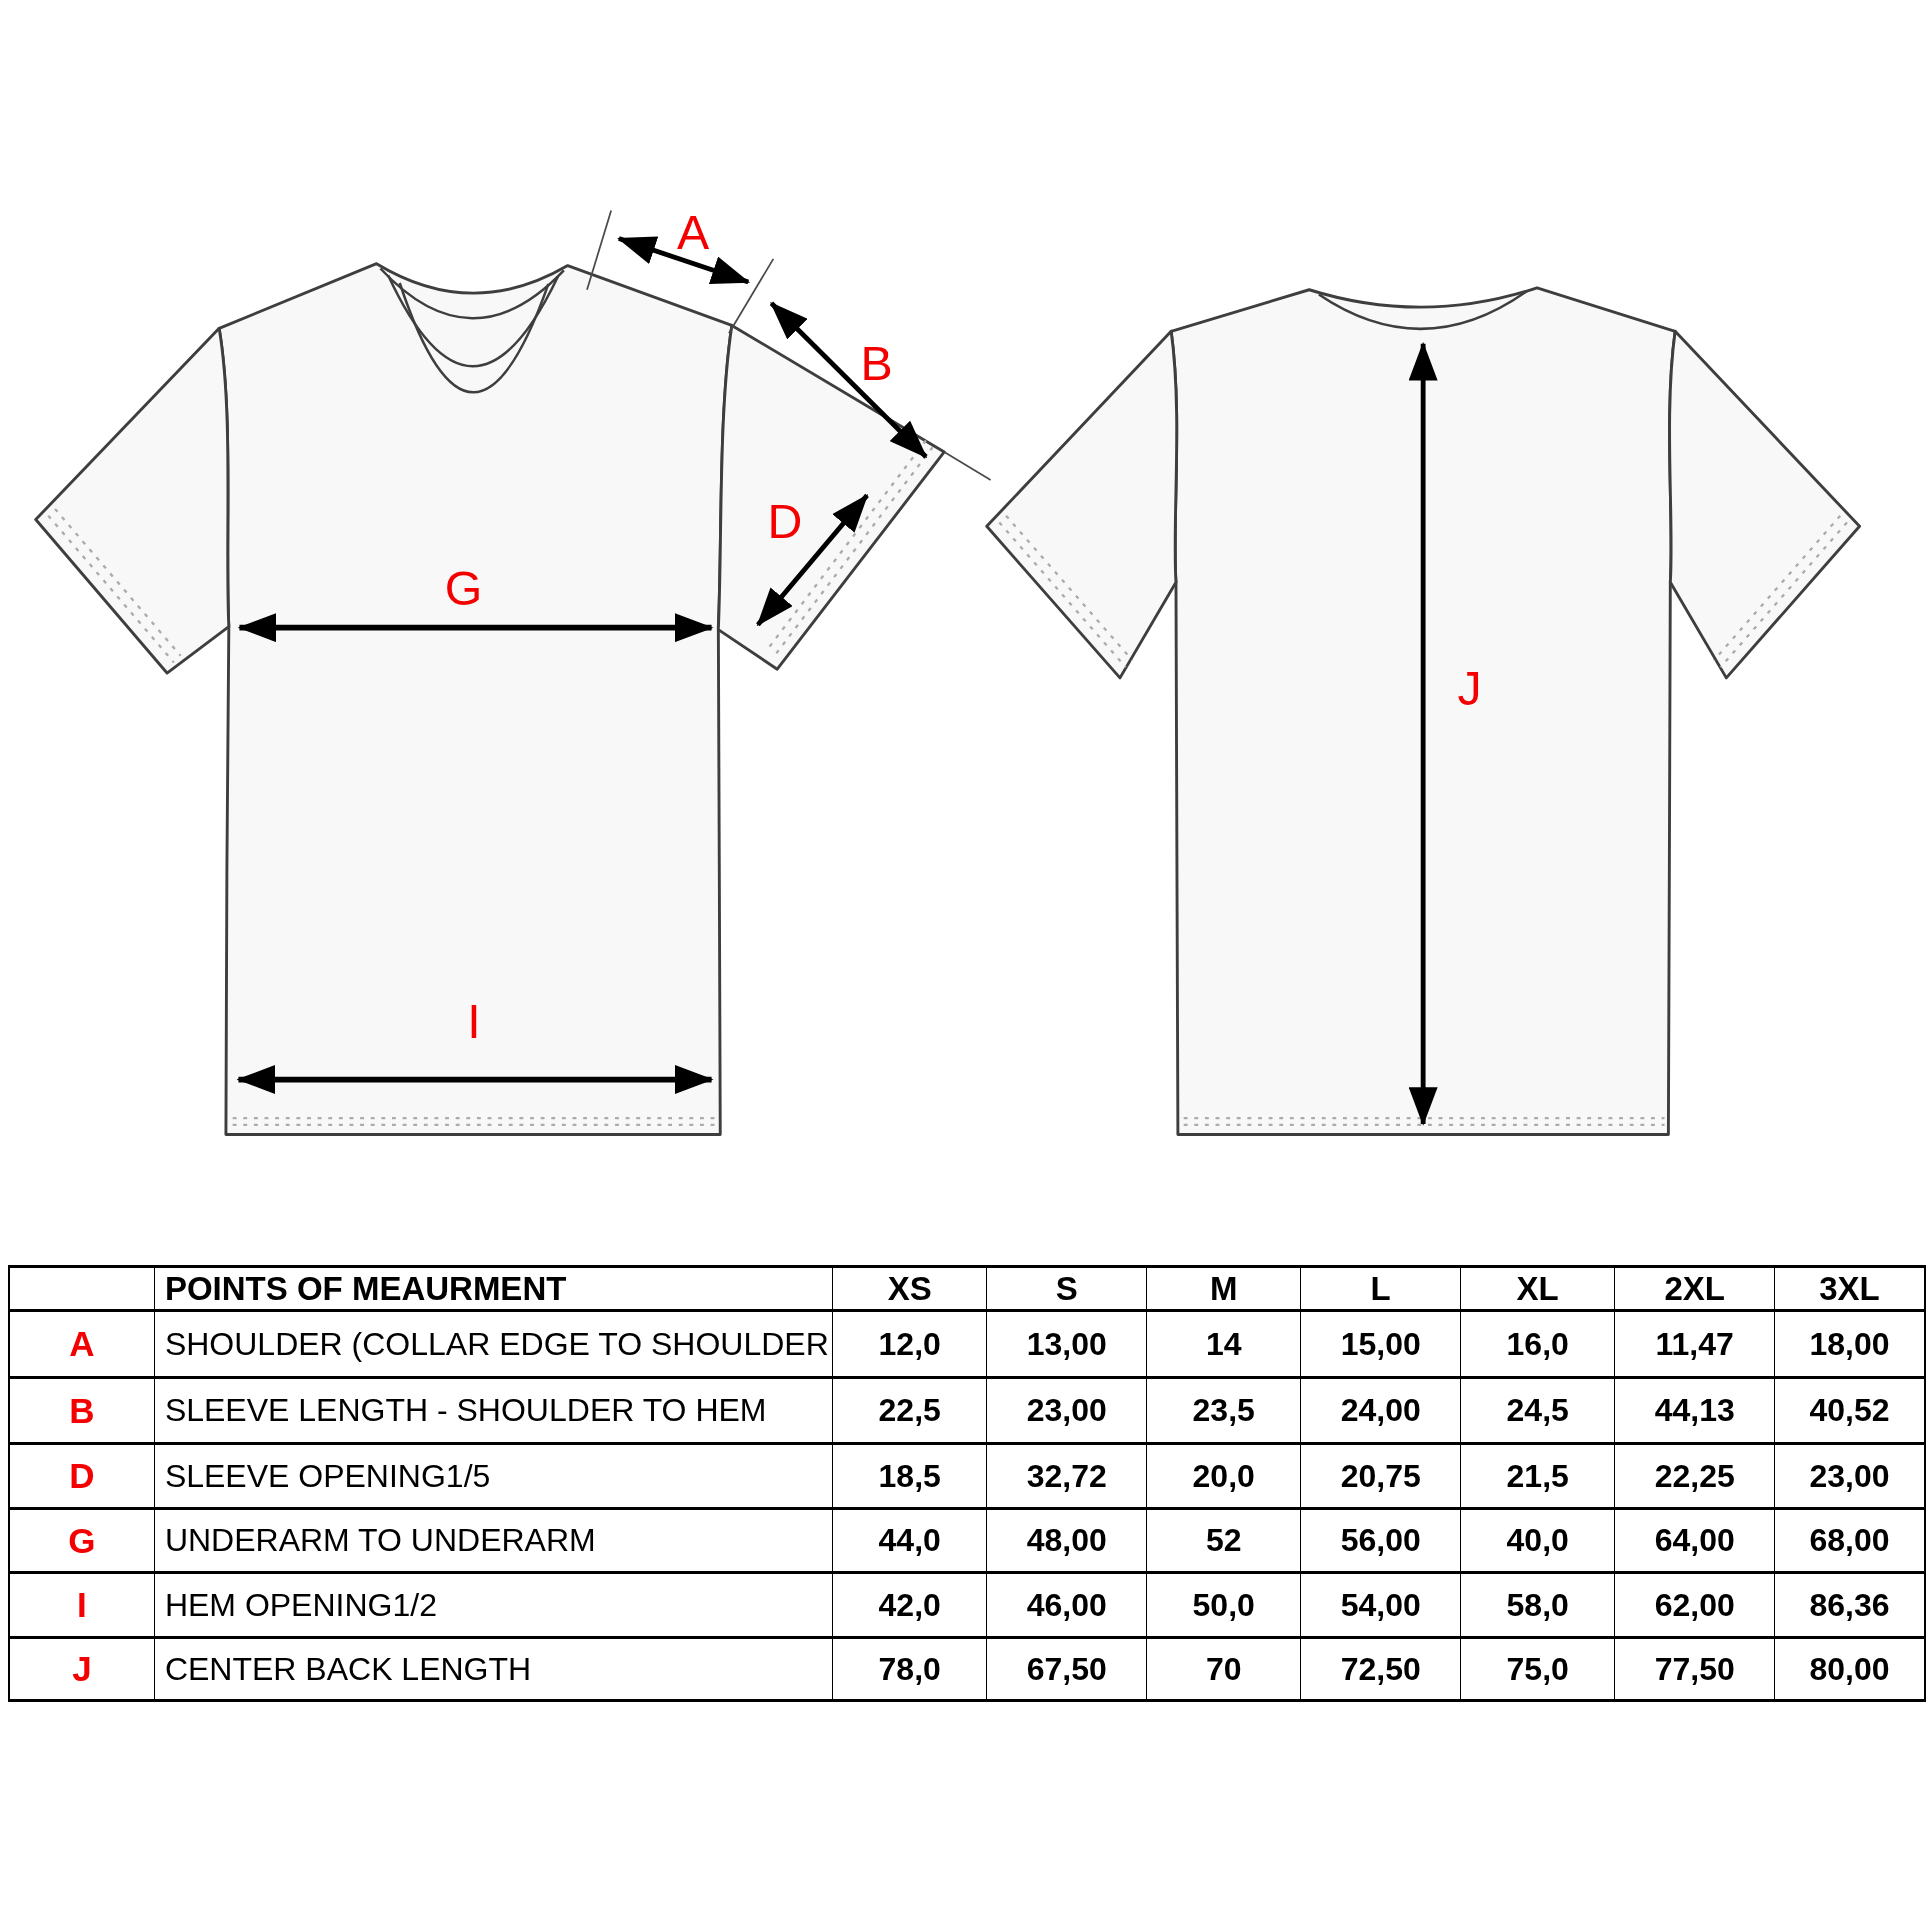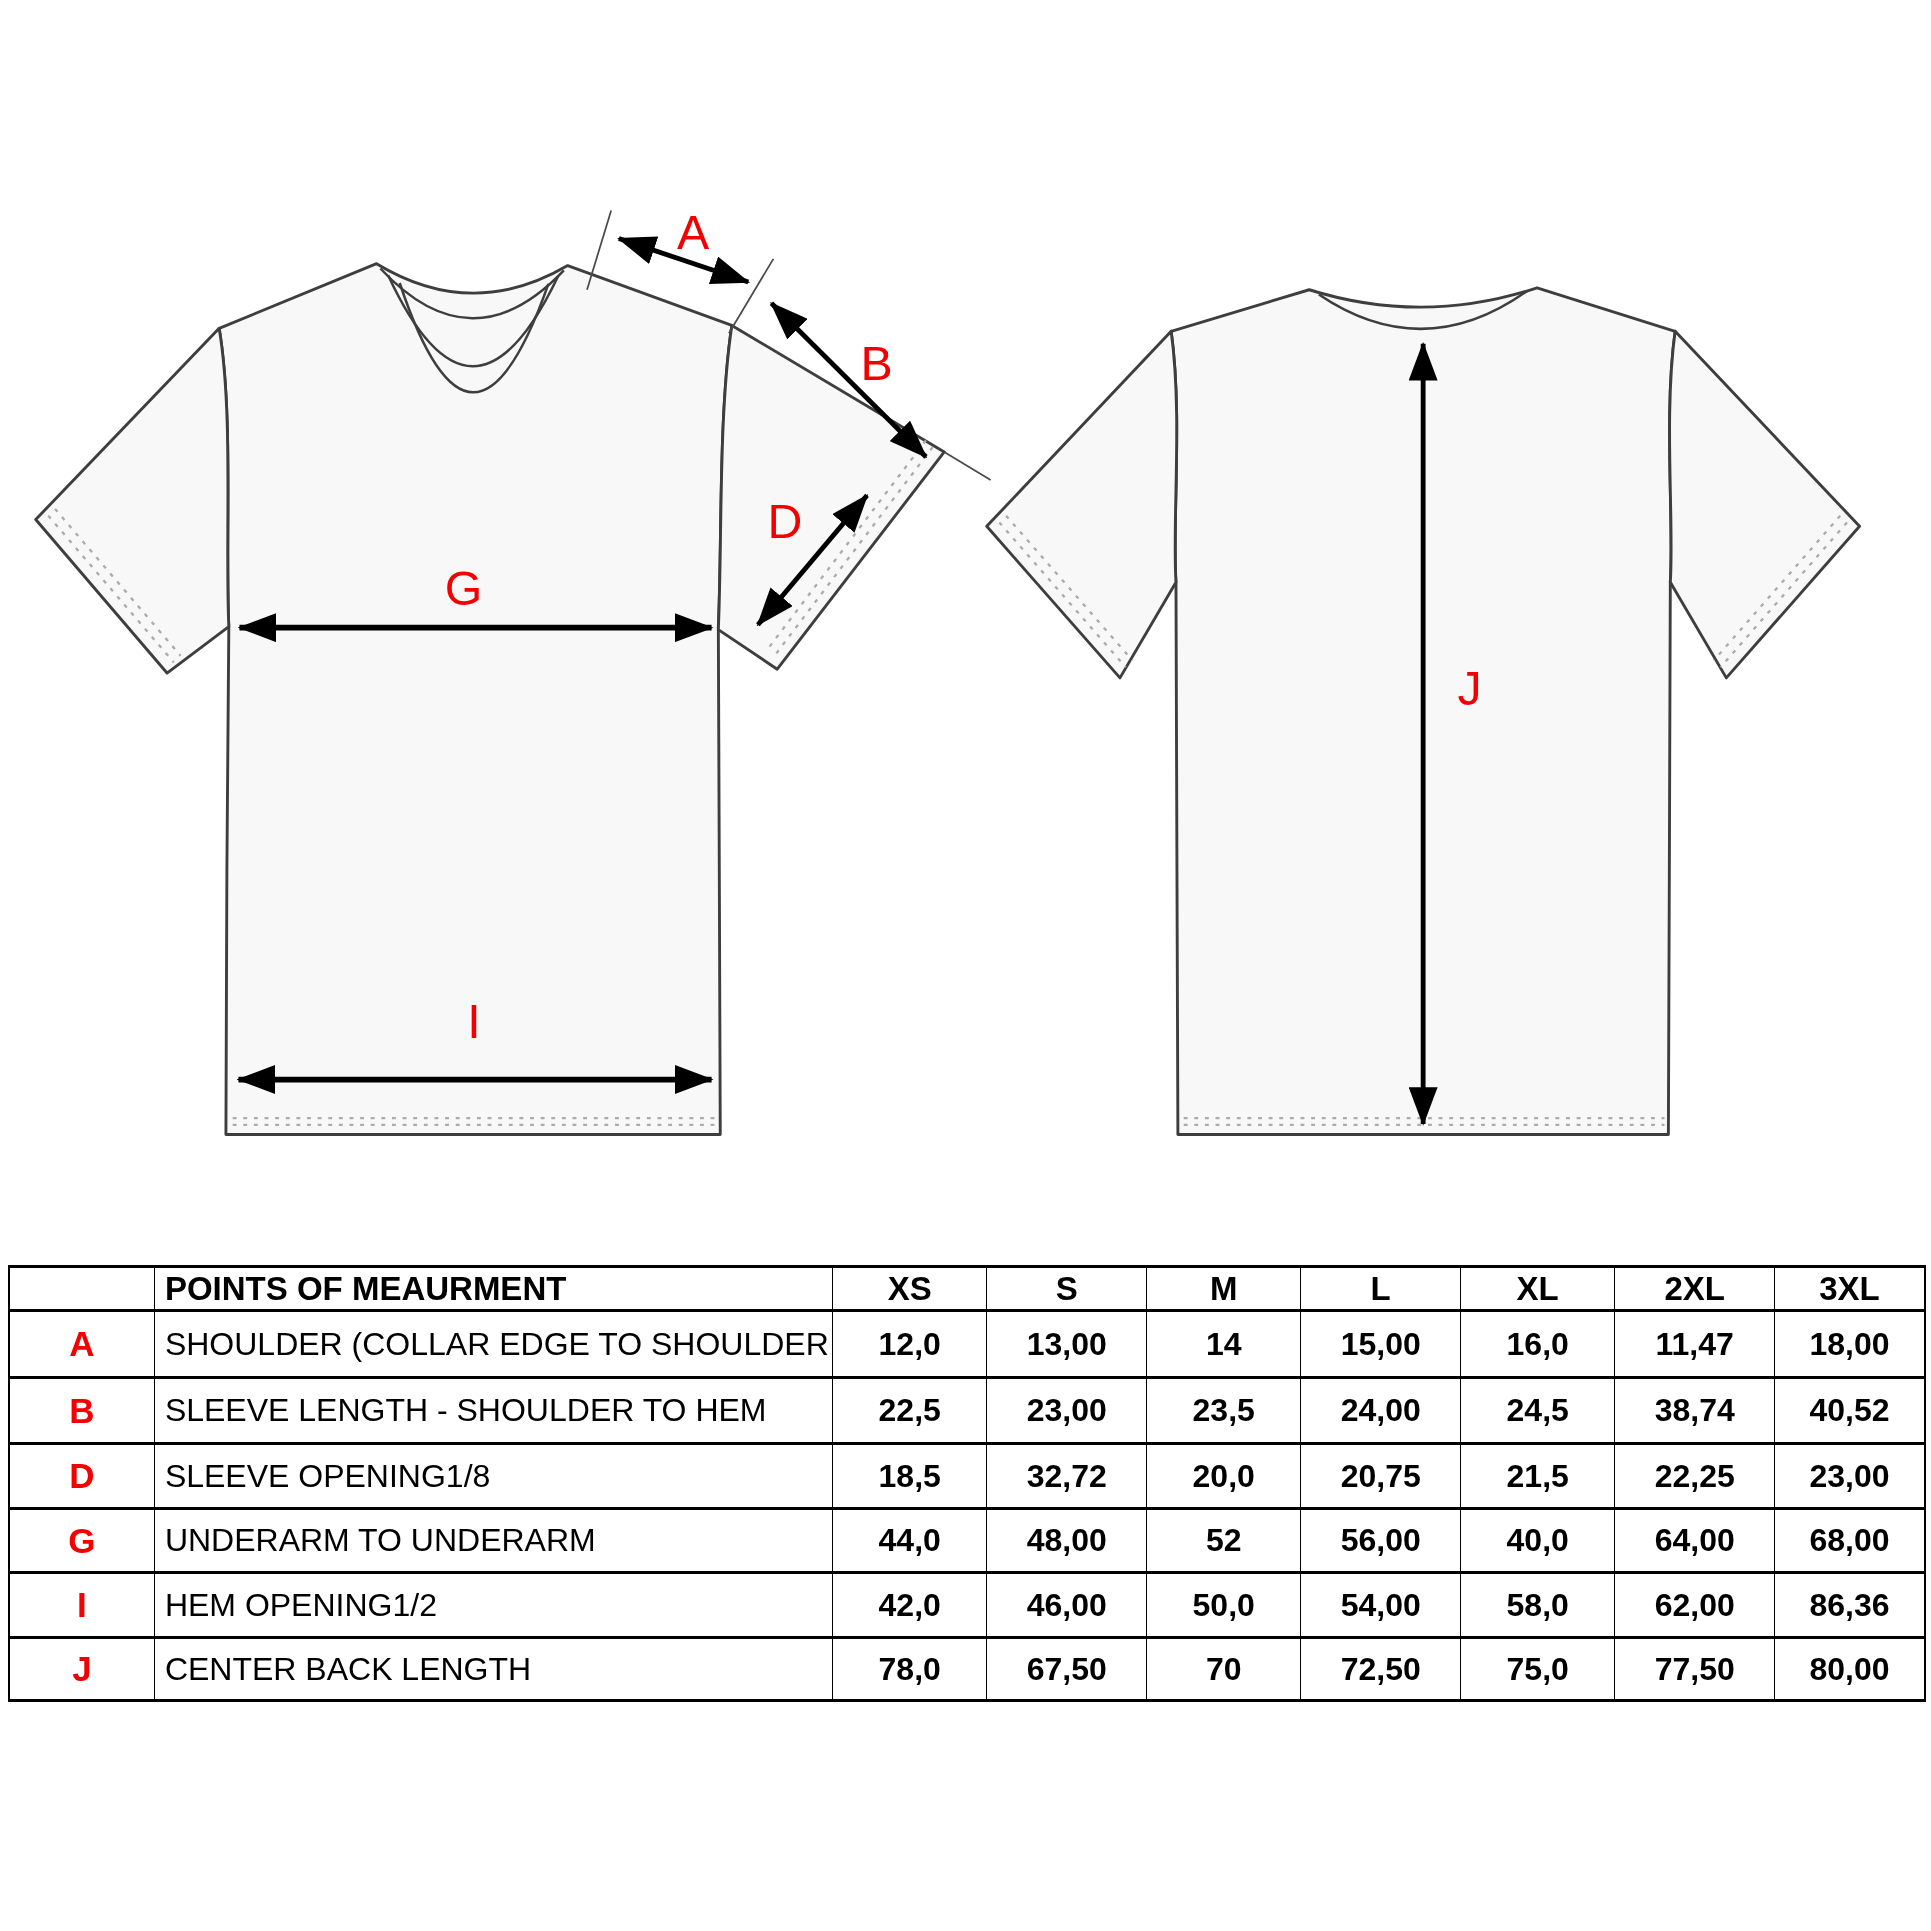--- a/index.html
+++ b/index.html
@@ -152,26 +152,26 @@
     <td class="c-num">18,00</td>
   </tr>
   <tr style="height:66px">
     <td class="c-letter">B</td>
     <td class="c-label">SLEEVE LENGTH - SHOULDER TO HEM</td>
     <td class="c-num">22,5</td>
     <td class="c-num">23,00</td>
     <td class="c-num">23,5</td>
     <td class="c-num">24,00</td>
     <td class="c-num">24,5</td>
-    <td class="c-num">38,74</td>
+    <td class="c-num">44,13</td>
     <td class="c-num">40,52</td>
   </tr>
   <tr style="height:65px">
     <td class="c-letter">D</td>
-    <td class="c-label">SLEEVE OPENING1/8</td>
+    <td class="c-label">SLEEVE OPENING1/5</td>
     <td class="c-num">18,5</td>
     <td class="c-num">32,72</td>
     <td class="c-num">20,0</td>
     <td class="c-num">20,75</td>
     <td class="c-num">21,5</td>
     <td class="c-num">22,25</td>
     <td class="c-num">23,00</td>
   </tr>
   <tr style="height:64px">
     <td class="c-letter">G</td>

